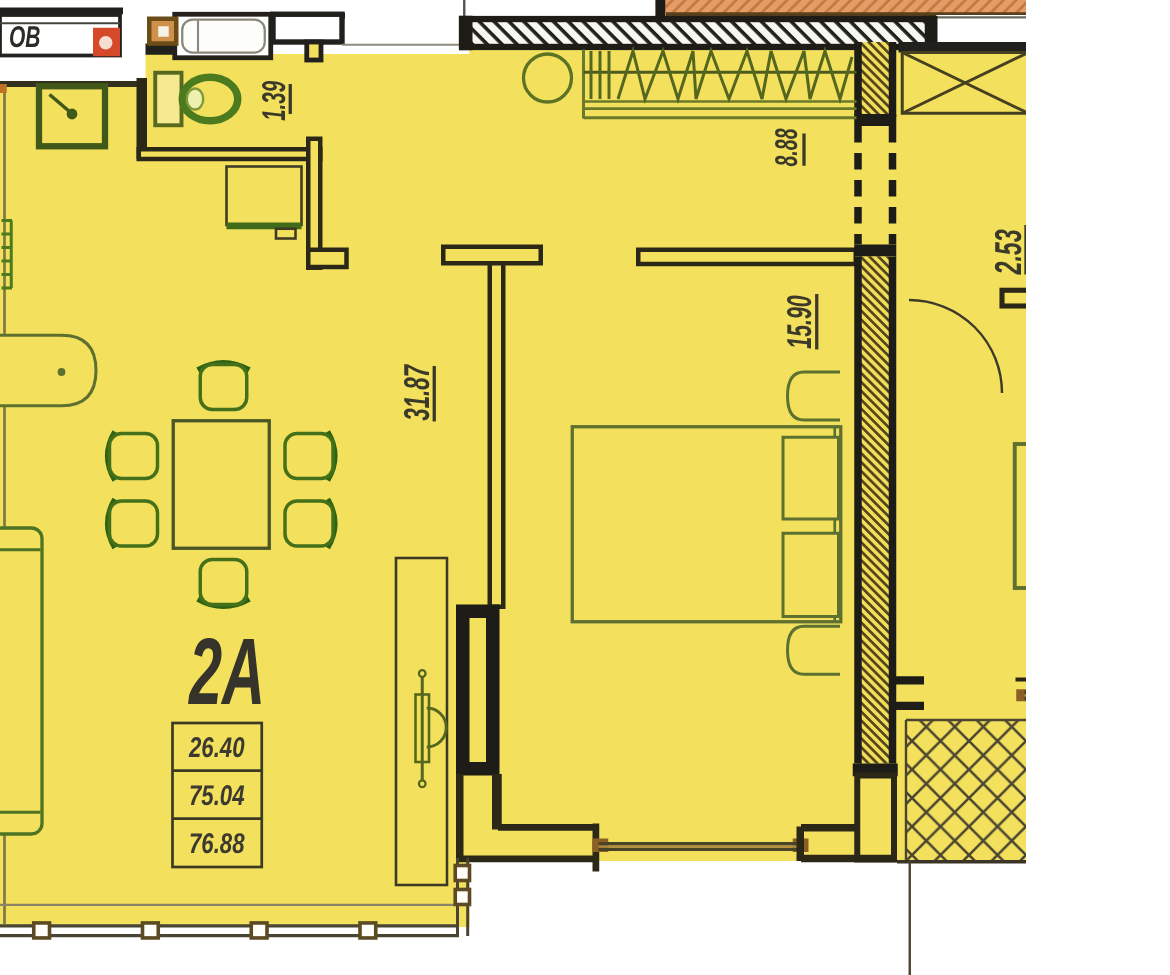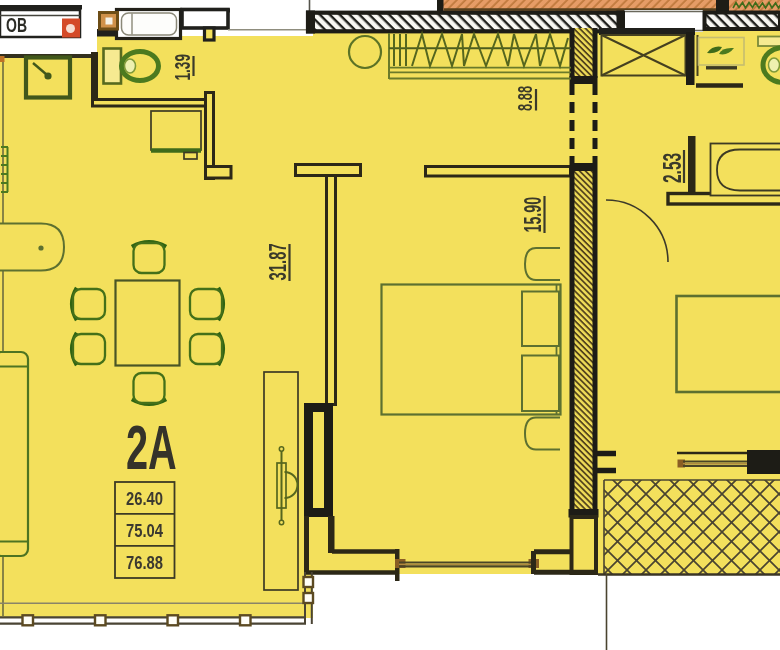--- a/index.html
+++ b/index.html
@@ -1,16 +1,16 @@
 <!DOCTYPE html>
 <html><head>
 <meta charset="utf-8">
 <style>
 html,body{margin:0;padding:0;background:#fff;}
-#plan{position:relative;width:780px;height:650px;overflow:hidden;font-family:"Liberation Sans",sans-serif;}
+#plan{position:relative;width:684px;height:650px;overflow:hidden;font-family:"Liberation Sans",sans-serif;font-style:italic;}
 svg{display:block;}
 </style>
 </head>
 <body>
 
 <div id="plan">
 <svg width="780" height="650" viewBox="0 0 780 650">
 <defs>
 <pattern id="wh" width="7" height="7" patternUnits="userSpaceOnUse" patternTransform="rotate(45)">
 <rect width="7" height="7" fill="#f8f7f2"></rect>

